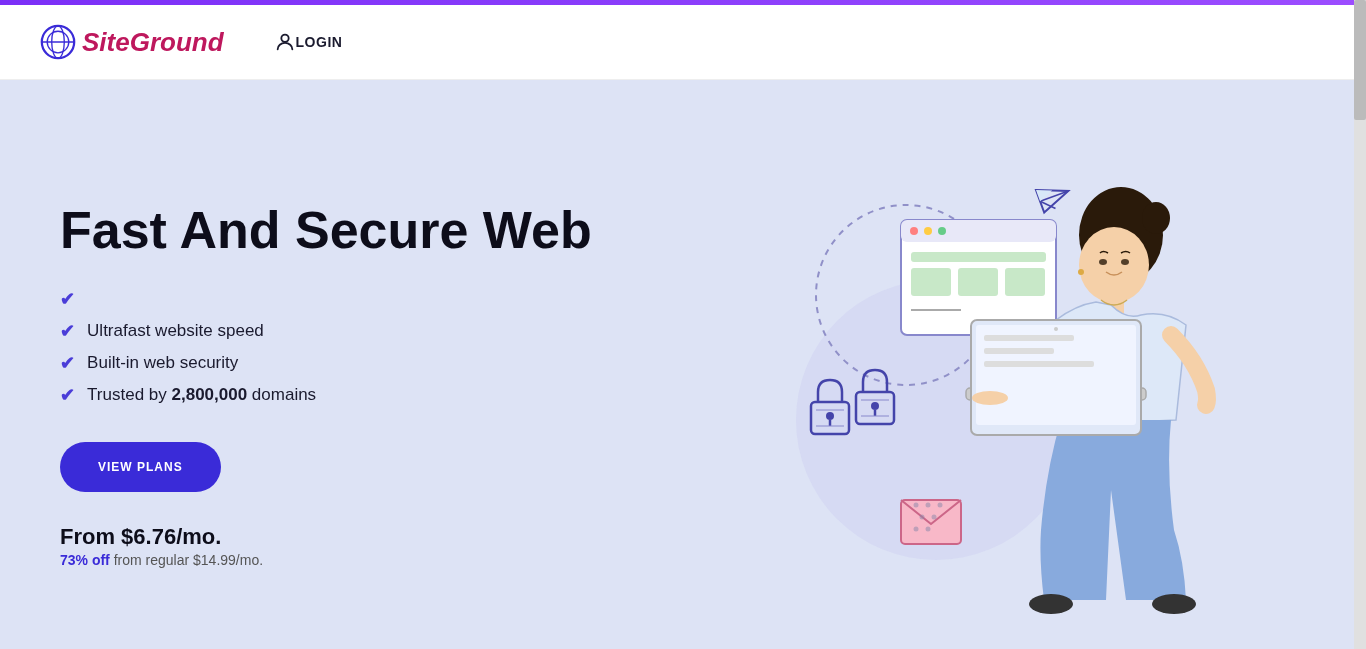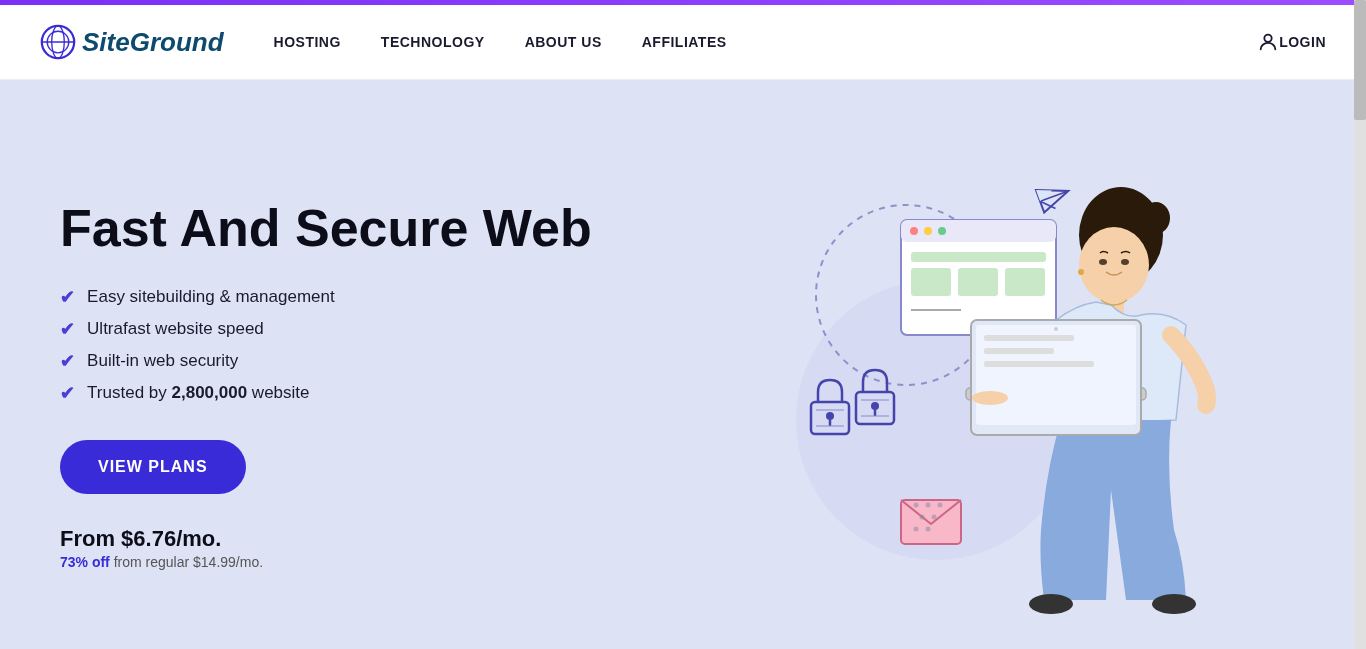--- a/index.html
+++ b/index.html
@@ -37,21 +37,21 @@
     }
 
     .logo-icon {
       width: 36px;
       height: 36px;
     }
 
     .logo-text {
       font-size: 26px;
       font-weight: 600;
-      color: #0c4a6e;
+      color: #be185d;
       font-style: italic;
     }
 
     .nav-links {
       display: flex;
       align-items: center;
       gap: 40px;
       flex: 1;
     }
 
@@ -129,21 +129,21 @@
       font-size: 18px;
       font-weight: 900;
     }
 
     .cta-button {
       background: #3a2bd8;
       color: #fff;
       border: none;
       border-radius: 40px;
       padding: 18px 38px;
-      font-size: 16px;
+      font-size: 12px;
       font-weight: 800;
       letter-spacing: 1px;
       cursor: pointer;
       text-transform: uppercase;
       margin-bottom: 28px;
       display: inline-block;
     }
 
     .price-section {
       margin-top: 4px;
@@ -203,58 +203,51 @@
 
     <svg class="logo-icon" viewBox="0 0 40 40" fill="none" xmlns="http://www.w3.org/2000/svg">
       <circle cx="20" cy="20" r="18" stroke="#3a2bd8" stroke-width="2.5" fill="none"></circle>
       <circle cx="20" cy="20" r="12" stroke="#3a2bd8" stroke-width="1.5" fill="none"></circle>
       <ellipse cx="20" cy="20" rx="7" ry="18" stroke="#3a2bd8" stroke-width="1.5" fill="none"></ellipse>
       <line x1="2" y1="20" x2="38" y2="20" stroke="#3a2bd8" stroke-width="1.5"></line>
     </svg>
     <span class="logo-text">SiteGround</span>
   </div>
 
-  <div class="nav-links">
-    <a class="nav-link">HOSTING</a>
-    <a class="nav-link">TECHNOLOGY</a>
-    <a class="nav-link">ABOUT US</a>
-    <a class="nav-link">AFFILIATES</a>
-  </div>
 
   <div class="nav-right">
     <svg class="login-icon" viewBox="0 0 24 24" fill="none" xmlns="http://www.w3.org/2000/svg">
       <circle cx="12" cy="8" r="4" stroke="#1a1a2e" stroke-width="2" fill="none"></circle>
       <path d="M4 20c0-4 3.6-7 8-7s8 3 8 7" stroke="#1a1a2e" stroke-width="2" fill="none" stroke-linecap="round"></path>
     </svg>
     <span class="login-text">LOGIN</span>
   </div>
 </nav>
 
 <section class="hero">
   <div class="hero-left">
     <h1 class="hero-title">
       <span>Fast And Secure Web</span><br>
     </h1>
 
     <ul class="hero-features">
       <li>
         <span class="check-icon">✔</span>
-        <span>Easy sitebuilding &amp; management</span>
       </li>
       <li>
         <span class="check-icon">✔</span>
         <span>Ultrafast website speed</span>
       </li>
       <li>
         <span class="check-icon">✔</span>
         <span>Built-in web security</span>
       </li>
       <li>
         <span class="check-icon">✔</span>
-        <span>Trusted by <strong>2,800,000</strong><span> website</span></span>
+        <span>Trusted by <strong>2,800,000</strong><span> domains</span></span>
       </li>
     </ul>
 
     <button class="cta-button">VIEW PLANS</button>
 
     <div class="price-section">
       <div class="price-main">From $6.76/mo.</div>
       <div class="price-sub">
         <span class="discount">73% off</span><span> from regular $14.99/mo.</span>
       </div>

